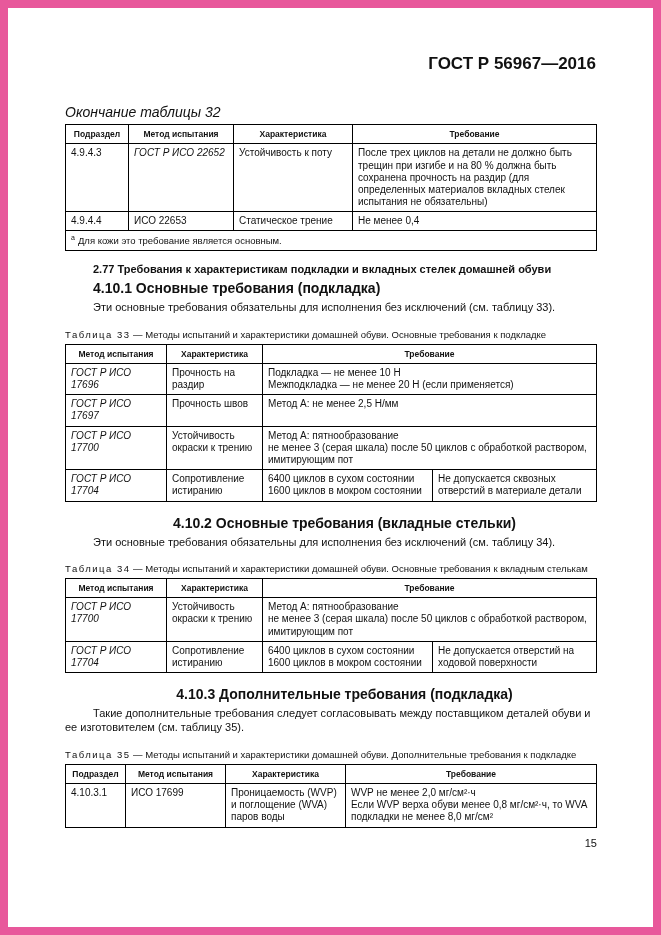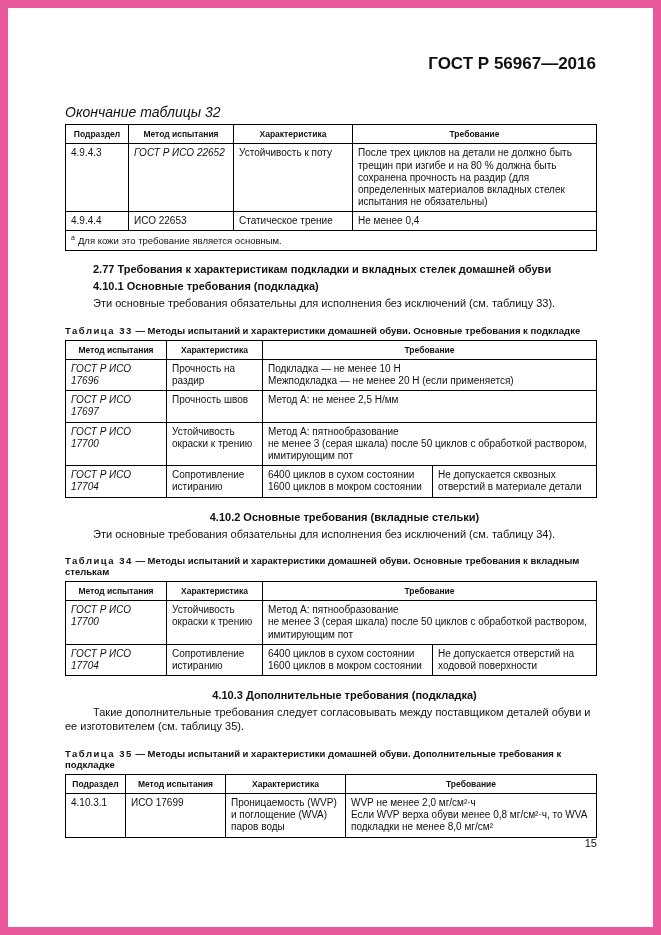--- a/index.html
+++ b/index.html
@@ -23,25 +23,25 @@
 
   table.gost { border-collapse:collapse; width:531px; font-size:10px; line-height:1.22; table-layout:fixed; }
   table.gost th, table.gost td { border:1px solid #000; padding:3px 5px; vertical-align:top; text-align:left; }
   table.gost th { text-align:center; vertical-align:middle; font-weight:bold; font-size:8.5px; padding:4px 2px; }
   td.center { text-align:center; }
   td.it, .it { font-style:italic; }
   td.fn { font-size:9.5px; padding:2px 5px; }
   td.fn sup { font-size:7px; margin-right:3px; }
 
   .h-main { font-weight:bold; font-size:11px; text-indent:28px; margin:12px 0 5px; }
-  .h-sub  { font-weight:bold; font-size:11px; text-indent:28px; margin:0 0 4px; }
+  .h-sub  { font-weight:bold; font-size:14px; text-indent:28px; margin:0 0 4px; }
   .h-sub.after-table { margin-top:13px;text-align:center; }
   p.body { font-size:11px; line-height:1.3; text-indent:28px; margin:0 0 4px; }
 
-  .tcap { font-size:9.5px; margin:14px 0 4px;font-weight:bold; }
+  .tcap { font-size:9.5px; margin:14px 0 4px; }
   .tcap .tlabel { letter-spacing:1.5px; }
 
   .page-num { position:absolute; right:56px; top:829px; font-size:11px; }
 </style>
 </head>
 <body>
 
 <div class="page">
   <div class="content">
 

